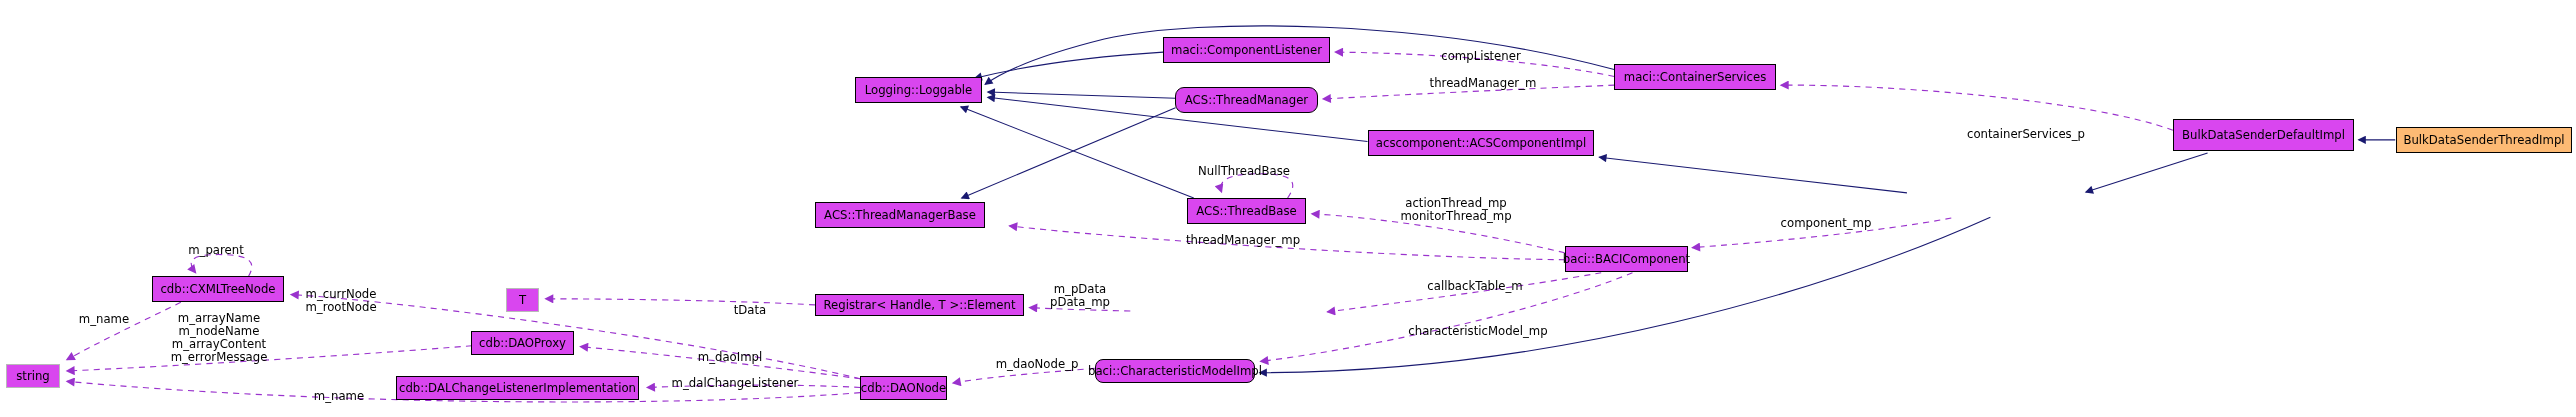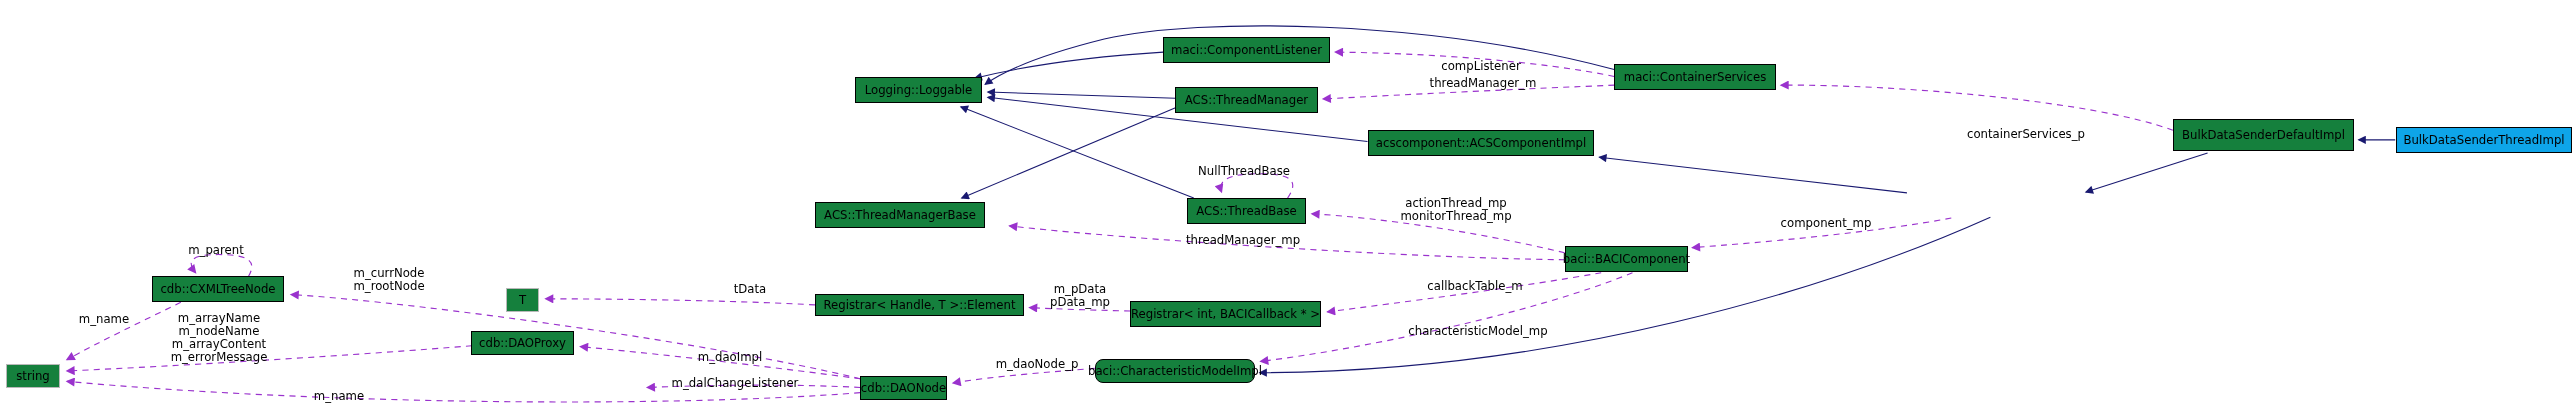--- a/index.html
+++ b/index.html
@@ -7,28 +7,28 @@
     position:relative;
     width:2576px;height:417px;
     background:#ffffff;
     font-family:"DejaVu Sans", sans-serif;
     overflow:hidden;
   }
   .edges{position:absolute;left:0;top:0;}
   .node{
     position:absolute;
     display:flex;align-items:center;justify-content:center;
-    background:#15803d;
+    background:#d946ef;
     border:0.9px solid #000000;
     box-sizing:border-box;
     font-size:11.7px;color:#000000;
     white-space:nowrap;
     z-index:2;
   }
-  .node.selected{background:#0ea5e9;}
+  .node.selected{background:#fdba74;}
   .node.external{border-color:#b9b9b9;}
   .elabel{
     position:absolute;
     transform:translate(-50%,-50%);
     font-size:11.7px;line-height:13px;color:#000000;
     white-space:nowrap;text-align:center;
     z-index:3;
   }
   .elabel span{display:block;}
   path.inh{stroke:#191970;stroke-width:1.2;fill:none;}
@@ -76,62 +76,62 @@
     <path class="use" d="M207,348 C162,370 112,394 76,414" marker-end="url(#arr-p)"></path>
     <path class="use" d="M542,398 C420,408 210,421 76,427" marker-end="url(#arr-p)"></path>
     <path class="use" d="M989,436 C900,424 775,409 667,399" marker-end="url(#arr-p)"></path>
     <path class="use" d="M989,446 C915,442 818,443 744,446" marker-end="url(#arr-p)"></path>
     <path class="use" d="M989,452 C760,470 360,465 76,439" marker-end="url(#arr-p)"></path>
     <path class="use" d="M1259,424 C1212,428 1140,433 1096,441" marker-end="url(#arr-p)"></path>
   </svg>
 
   <div class="node" style="left:1163px;top:37px;width:167px;height:26px;">maci::ComponentListener</div>
   <div class="node" style="left:855px;top:77px;width:127px;height:26px;">Logging::Loggable</div>
-  <div class="node" style="left:1175px;top:87px;width:143px;height:26px;">ACS::ThreadManager</div>
+  <div class="node" style="left:1175px;top:87px;width:143px;height:26px;border-radius:9px;">ACS::ThreadManager</div>
   <div class="node" style="left:1614px;top:64px;width:162px;height:26px;">maci::ContainerServices</div>
   <div class="node" style="left:1368px;top:130px;width:226px;height:26px;">acscomponent::ACSComponentImpl</div>
   <div class="node" style="left:2173px;top:119px;width:181px;height:32px;">BulkDataSenderDefaultImpl</div>
   <div class="node selected" style="left:2396px;top:127px;width:176px;height:26px;">BulkDataSenderThreadImpl</div>
   <div class="node" style="left:815px;top:202px;width:170px;height:26px;">ACS::ThreadManagerBase</div>
   <div class="node" style="left:1187px;top:198px;width:119px;height:26px;">ACS::ThreadBase</div>
   <div class="node" style="left:1565px;top:246px;width:123px;height:26px;">baci::BACIComponent</div>
   <div class="node" style="left:152px;top:276px;width:132px;height:26px;">cdb::CXMLTreeNode</div>
   <div class="node external" style="left:506px;top:288px;width:33px;height:23.5px;">T</div>
   <div class="node" style="left:815px;top:294px;width:209px;height:22px;">Registrar&lt; Handle, T &gt;::Element</div>
-  <div class="node" style="left:1130px;top:301px;width:191px;height:26px;">Registrar&lt; int, BACICallback * &gt;</div>
   <div class="node external" style="left:6px;top:364px;width:54px;height:23.5px;">string</div>
   <div class="node" style="left:471px;top:331px;width:103px;height:24px;">cdb::DAOProxy</div>
+  <div class="node" style="left:396px;top:376px;width:243px;height:24px;">cdb::DALChangeListenerImplementation</div>
   <div class="node" style="left:860px;top:376px;width:87px;height:24px;">cdb::DAONode</div>
   <div class="node" style="left:1095px;top:359px;width:160px;height:24px;border-radius:8px;">baci::CharacteristicModelImpl</div>
 
-  <div class="elabel" style="left:1481px;top:66px;">compListener</div>
+  <div class="elabel" style="left:1481px;top:56px;">compListener</div>
   <div class="elabel" style="left:1483px;top:83px;">threadManager_m</div>
   <div class="elabel" style="left:2026px;top:90px;margin-top:44px;">containerServices_p</div>
   <div class="elabel" style="left:1244px;top:171px;">NullThreadBase</div>
   <div class="elabel" style="left:1456px;top:210px;">
     <span>actionThread_mp</span>
     <span>monitorThread_mp</span>
   </div>
   <div class="elabel" style="left:1243px;top:240px;">threadManager_mp</div>
   <div class="elabel" style="left:1826px;top:223px;">component_mp</div>
   <div class="elabel" style="left:1475px;top:286px;">callbackTable_m</div>
   <div class="elabel" style="left:1478px;top:331px;">characteristicModel_mp</div>
   <div class="elabel" style="left:216px;top:250px;">m_parent</div>
-  <div class="elabel" style="left:341px;top:280px;margin-left:48px;">
+  <div class="elabel" style="left:341px;top:301px;">
     <span>m_currNode</span>
     <span>m_rootNode</span>
   </div>
   <div class="elabel" style="left:104px;top:319px;">m_name</div>
   <div class="elabel" style="left:219px;top:338px;">
     <span>m_arrayName</span>
     <span>m_nodeName</span>
     <span>m_arrayContent</span>
     <span>m_errorMessage</span>
   </div>
-  <div class="elabel" style="left:730px;top:289px;padding-left:40px;">tData</div>
+  <div class="elabel" style="left:730px;top:310px;padding-left:40px;">tData</div>
   <div class="elabel" style="left:1080px;top:296px;">
     <span>m_pData</span>
     <span>pData_mp</span>
   </div>
   <div class="elabel" style="left:730px;top:357px;">m_daoImpl</div>
   <div class="elabel" style="left:735px;top:383px;">m_dalChangeListener</div>
   <div class="elabel" style="left:1037px;top:364px;">m_daoNode_p</div>
   <div class="elabel" style="left:339px;top:396px;">m_name</div>
 
 </div>

